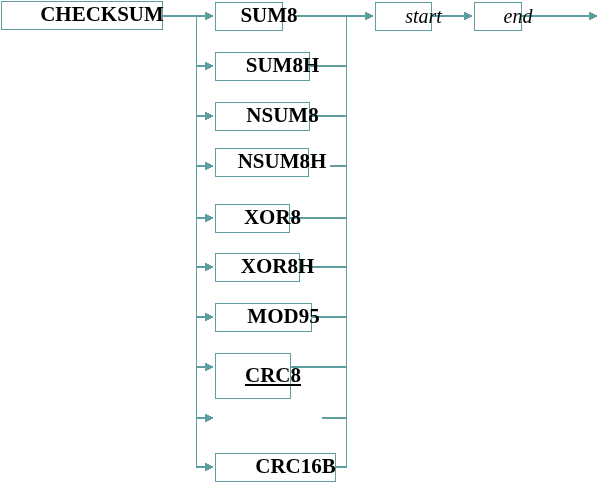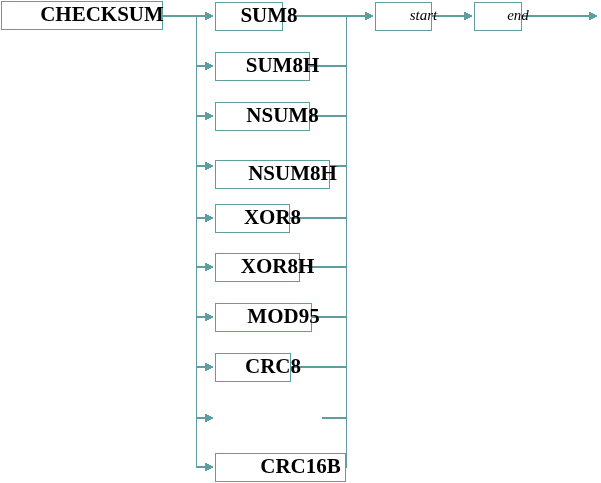--- a/index.html
+++ b/index.html
@@ -42,21 +42,21 @@
   .node-terminal {
     font-family: "Liberation Serif", "DejaVu Serif", serif;
     font-weight: 700;
     font-size: 21px;
     letter-spacing: 0px;
   }
   .node-nonterminal {
     font-family: "Liberation Serif", "DejaVu Serif", serif;
     font-style: italic;
     font-weight: 400;
-    font-size: 15px;
+    font-size: 20px;
   }
   .node-label {
     display: block;
     transform: translateY(-1px);
   }
 </style>
 </head>
 <body>
 
 <div id="diagram">
@@ -126,42 +126,42 @@
   </div>
 
   <div class="node node-terminal" style="left:215px; top:52px; width:95px; height:29px;align-items:center;">
     <span class="node-label">SUM8H</span>
   </div>
 
   <div class="node node-terminal" style="left:215px; top:102px; width:95px; height:29px;text-align:center;">
     <span class="node-label">NSUM8</span>
   </div>
 
-  <div class="node node-terminal" style="left:215px; top:160px; width:115px; height:29px;">
+  <div class="node node-terminal" style="left:215px; top:148px; width:94px; height:29px;">
     <span class="node-label">NSUM8H</span>
   </div>
 
   <div class="node node-terminal" style="left:215px; top:204px; width:75px; height:29px;">
     <span class="node-label">XOR8</span>
   </div>
 
   <div class="node node-terminal" style="left:215px; top:253px; width:85px; height:29px;">
     <span class="node-label">XOR8H</span>
   </div>
 
   <div class="node node-terminal" style="left:215px; top:303px; width:97px; height:29px;">
     <span class="node-label">MOD95</span>
   </div>
 
-  <div class="node node-terminal" style="left:215px; top:353px; width:76px; height:29px;">
+  <div class="node node-terminal" style="left:215px; top:353px; width:76px; height:46px;text-decoration:underline;">
     <span class="node-label">CRC8</span>
   </div>
 
 
-  <div class="node node-terminal" style="left:215px; top:453px; width:131px; height:29px;">
+  <div class="node node-terminal" style="left:215px; top:453px; width:121px; height:29px;">
     <span class="node-label">CRC16B</span>
   </div>
 
   <div class="node node-nonterminal" style="left:375px; top:2px; width:57px; height:29px;">
     <span class="node-label">start</span>
   </div>
 
   <div class="node node-nonterminal" style="left:474px; top:2px; width:48px; height:29px;">
     <span class="node-label">end</span>
   </div>

